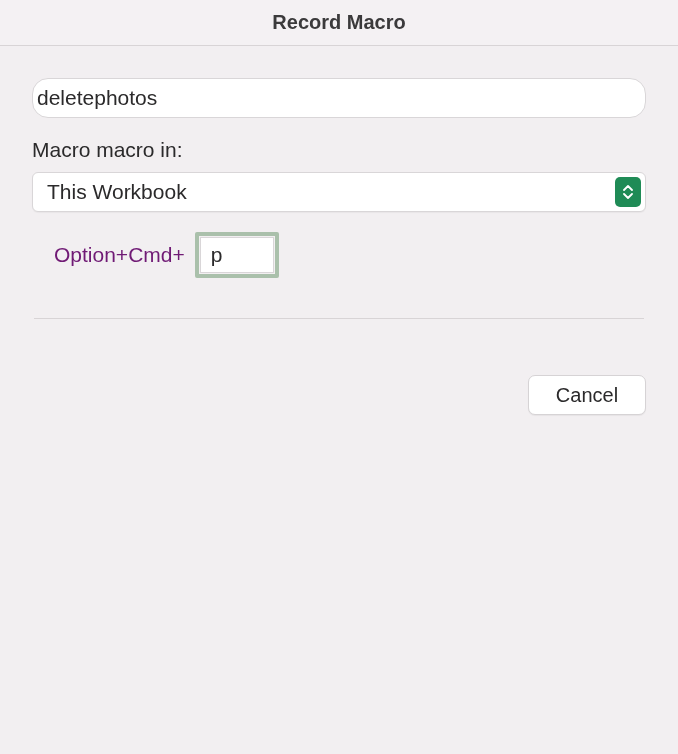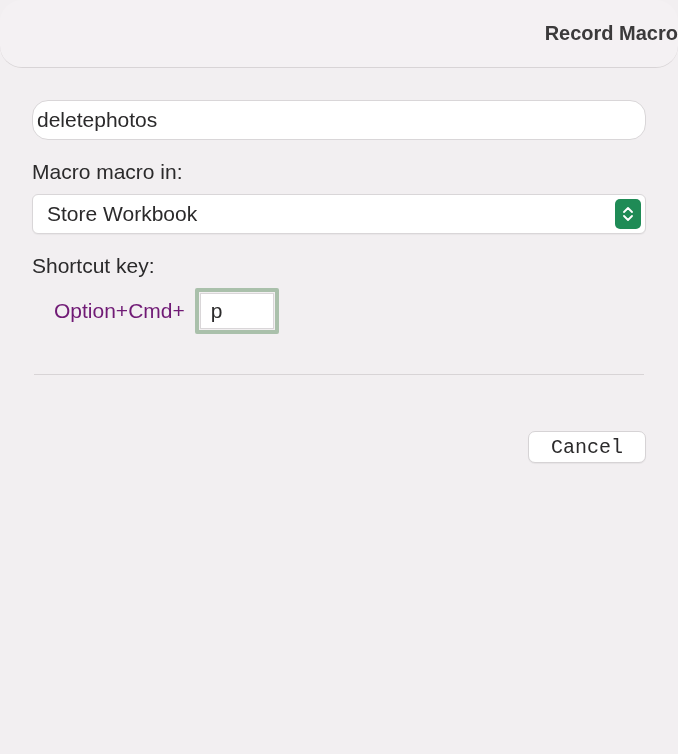--- a/index.html
+++ b/index.html
@@ -8,27 +8,26 @@
       padding: 0;
     }
     body {
       font-family: -apple-system, BlinkMacSystemFont, "Helvetica Neue", sans-serif;
       background: #f2eff1;
       width: 678px;
       height: 754px;
       overflow: hidden;
     }
     .title-bar {
-      height: 68px;
-      display: flex;
-      align-items: center;
-      justify-content: flex-end;
+      height: 46px;
+      display: flex;
+      align-items: center;
+      justify-content: center;
       border-bottom: 1px solid #d8d4d6;
       background: #f4f1f3;
-      border-radius: 22px;
     }
     .title-bar-text {
       font-size: 20px;
       font-weight: 700;
       color: #3b3a3b;
     }
     .content {
       padding: 32px 32px 0 32px;
     }
     .field-group {
@@ -138,26 +137,26 @@
       font-family: inherit;
       resize: none;
     }
     .button-row {
       display: flex;
       justify-content: flex-end;
       gap: 17px;
       padding: 28px 32px 0 32px;
     }
     .btn {
-      height: 32px;
+      height: 40px;
       border-radius: 7px;
       font-size: 20px;
       padding: 0 22px;
       cursor: pointer;
-      font-family: Liberation Mono, monospace;
+      font-family: Liberation Sans, sans-serif;
       border: none;
       min-width: 118px;
     }
     .btn-cancel {
       background: #ffffff;
       border: 1px solid #d6d3d5;
       color: #2b2a2b;
       box-shadow: 0 1px 1px rgba(0,0,0,0.05);
     }
     .btn-ok {
@@ -176,34 +175,33 @@
 
 <div class="content">
 
   <div class="field-group">
     <input type="text" class="text-input" value="deletephotos" style="">
   </div>
 
   <div class="field-group">
     <label class="field-label">Macro macro in:</label>
     <div class="select-wrapper">
-      <div class="select-input">Store Workbook</div>
+      <div class="select-input">This Workbook</div>
       <div class="select-chevrons">
         <svg width="10" height="6" viewBox="0 0 10 6">
             <path d="M1 5 L5 1 L9 5" stroke="#ffffff" stroke-width="1.8" fill="none" stroke-linecap="round" stroke-linejoin="round"></path>
           </svg>
         <svg width="10" height="6" viewBox="0 0 10 6">
             <path d="M1 1 L5 5 L9 1" stroke="#ffffff" stroke-width="1.8" fill="none" stroke-linecap="round" stroke-linejoin="round"></path>
           </svg>
       </div>
     </div>
   </div>
 
   <div class="field-group">
-    <label class="field-label">Shortcut key:</label>
     <div class="shortcut-row">
       <span class="shortcut-label">Option+Cmd+</span>
       <span class="shortcut-input-wrapper">
         <input type="text" class="shortcut-input" value="p" style="">
       </span>
     </div>
   </div>
 
   <div class="divider"></div>
 

